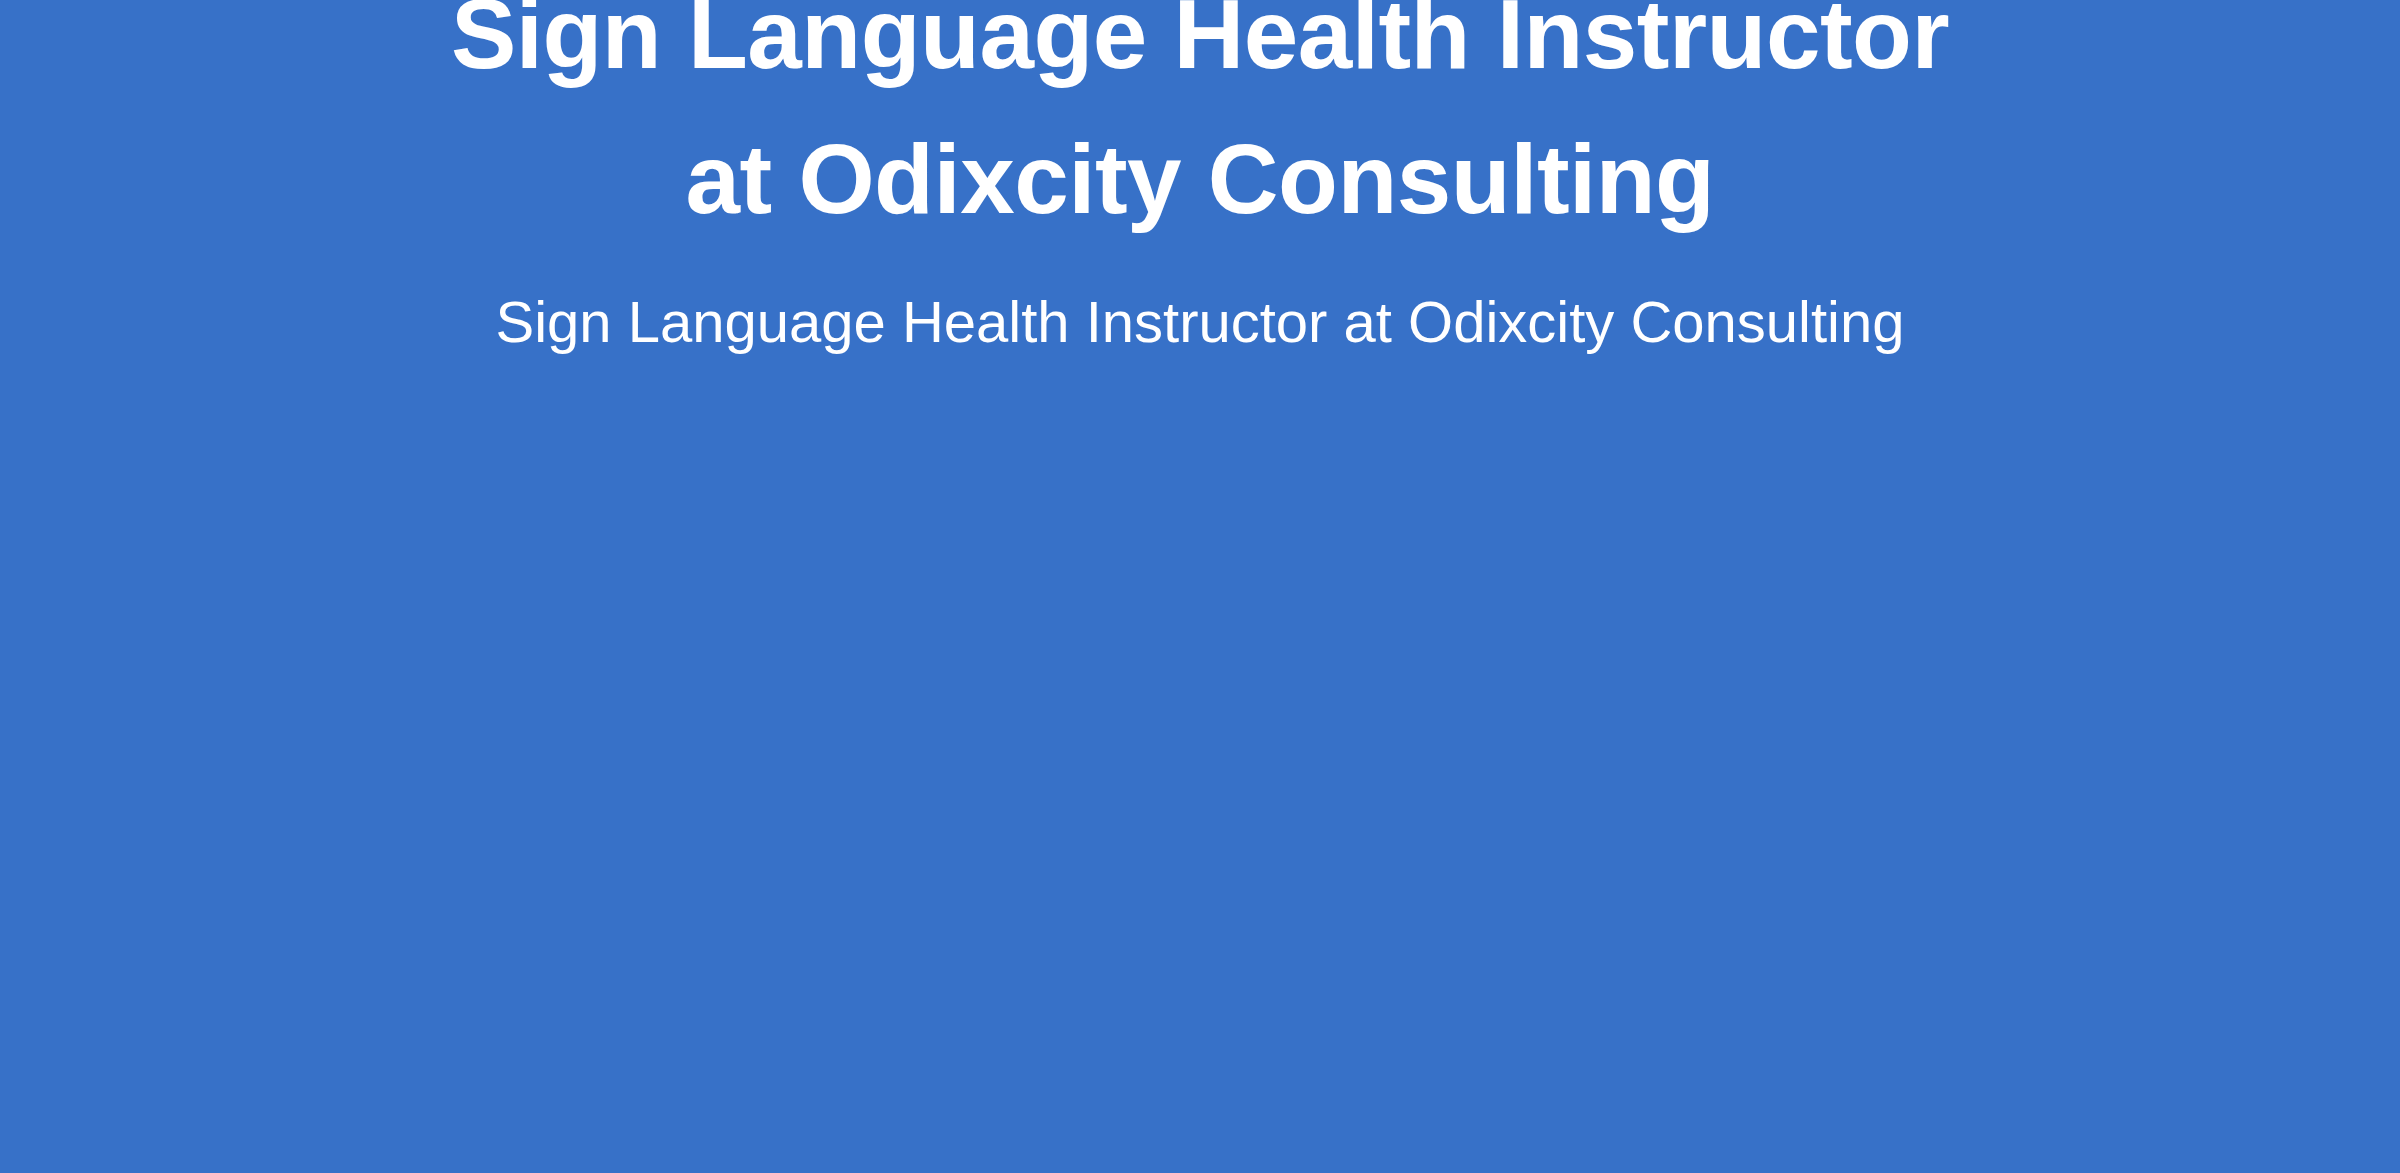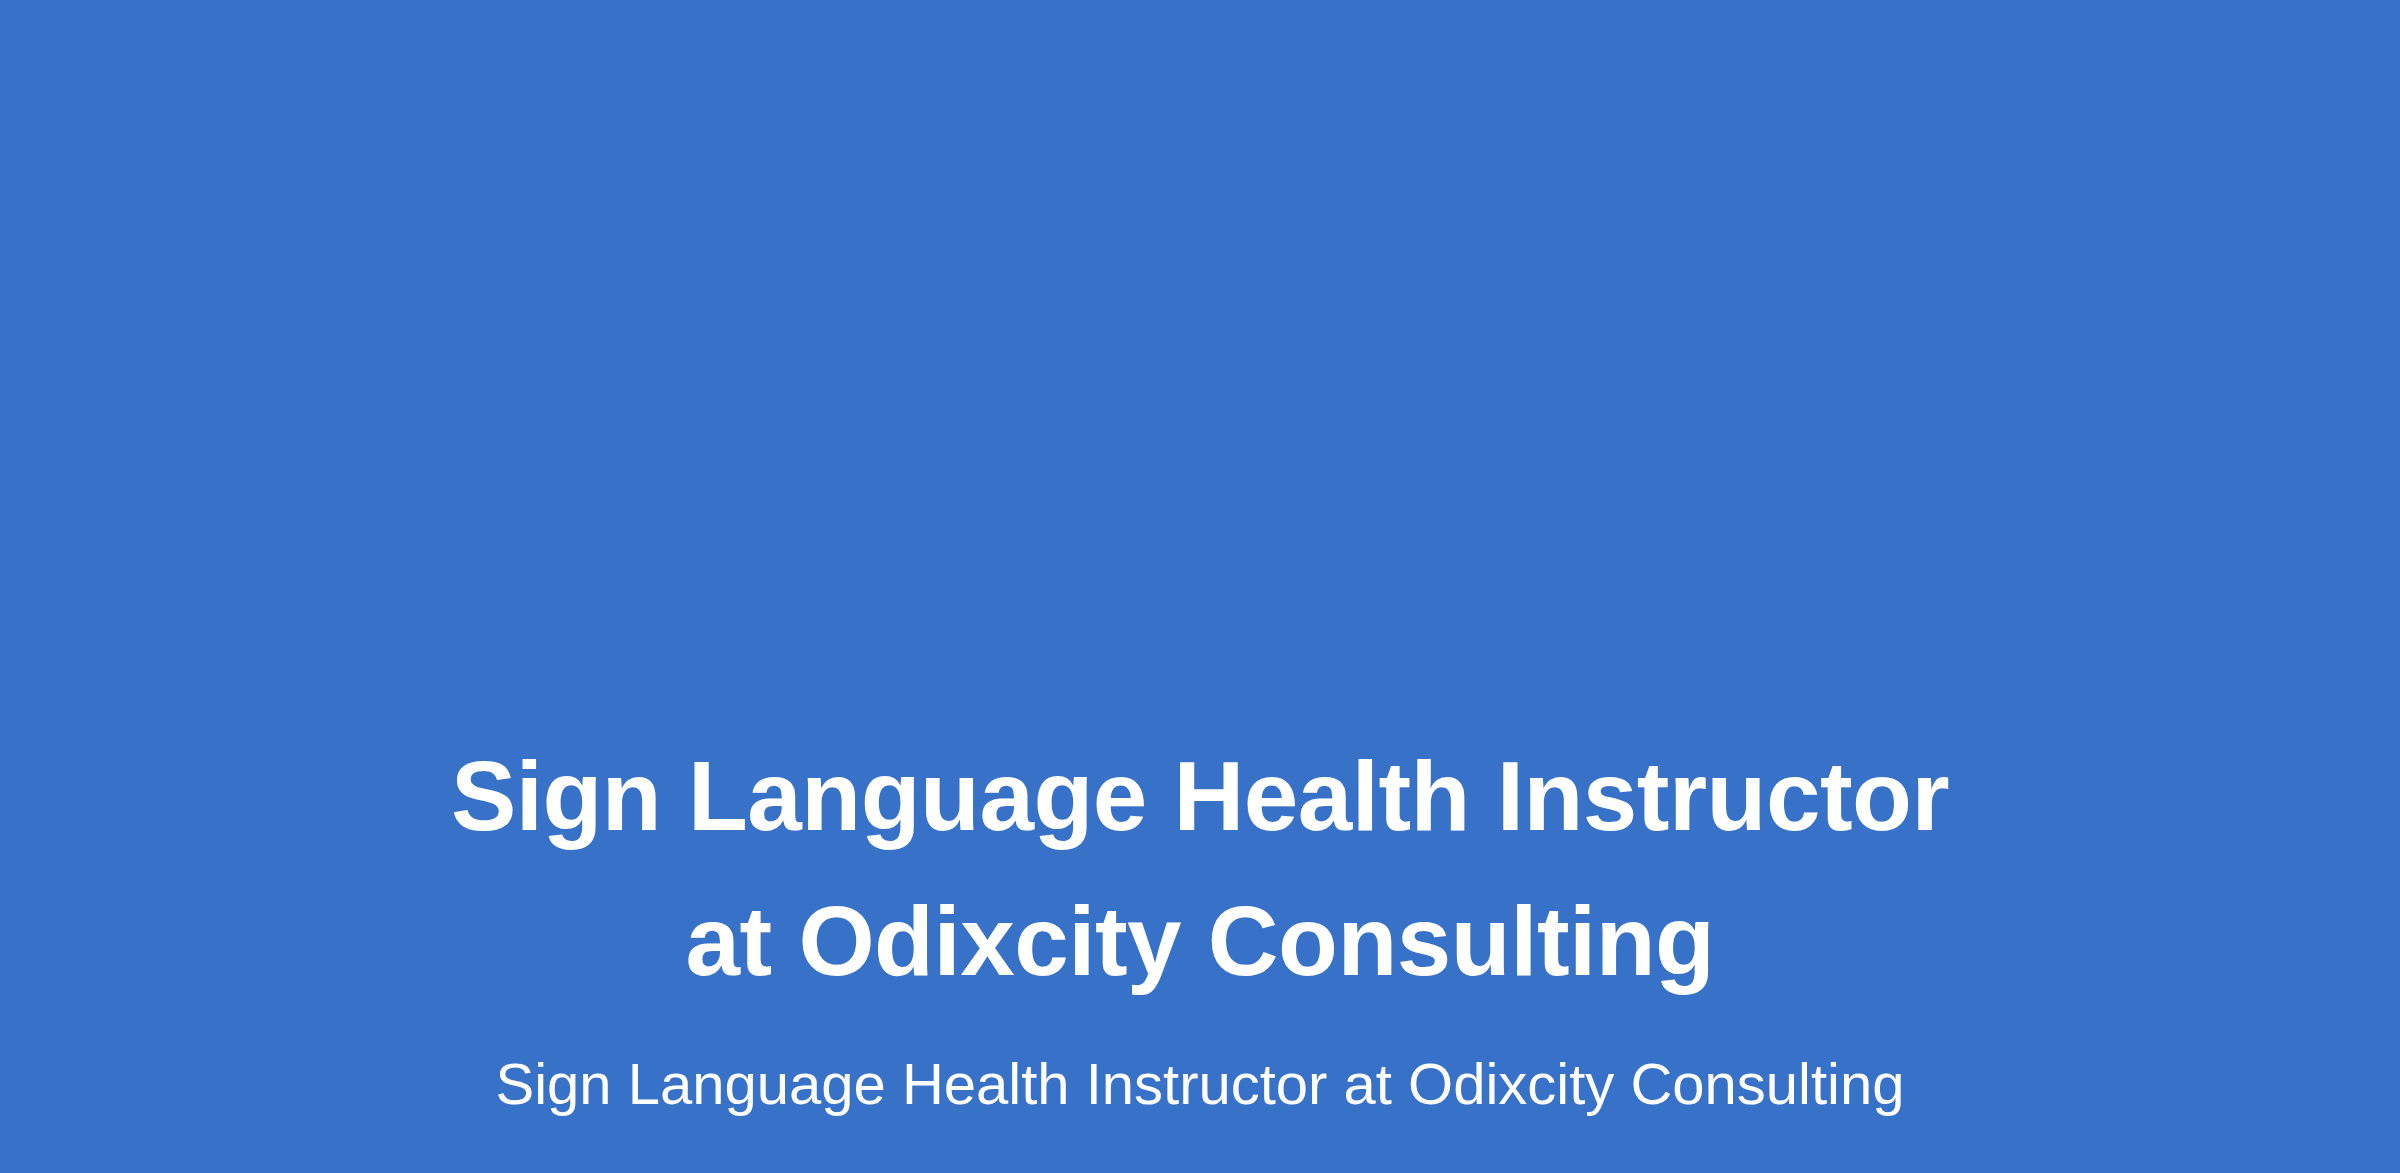--- a/index.html
+++ b/index.html
@@ -19,21 +19,21 @@
   
   .share-card {
     position: relative;
     box-sizing: border-box;
     width: 2400px;
     height: 1173px;
     background: #3771c8;
     display: flex;
     flex-direction: column;
     align-items: center;
-    justify-content: flex-end;
+    justify-content: flex-start;
     text-align: center;
     padding: 0 160px;
   }
 
   
   .card-content {
     width: 100%;
     max-width: 2080px;
     display: flex;
     flex-direction: column;

